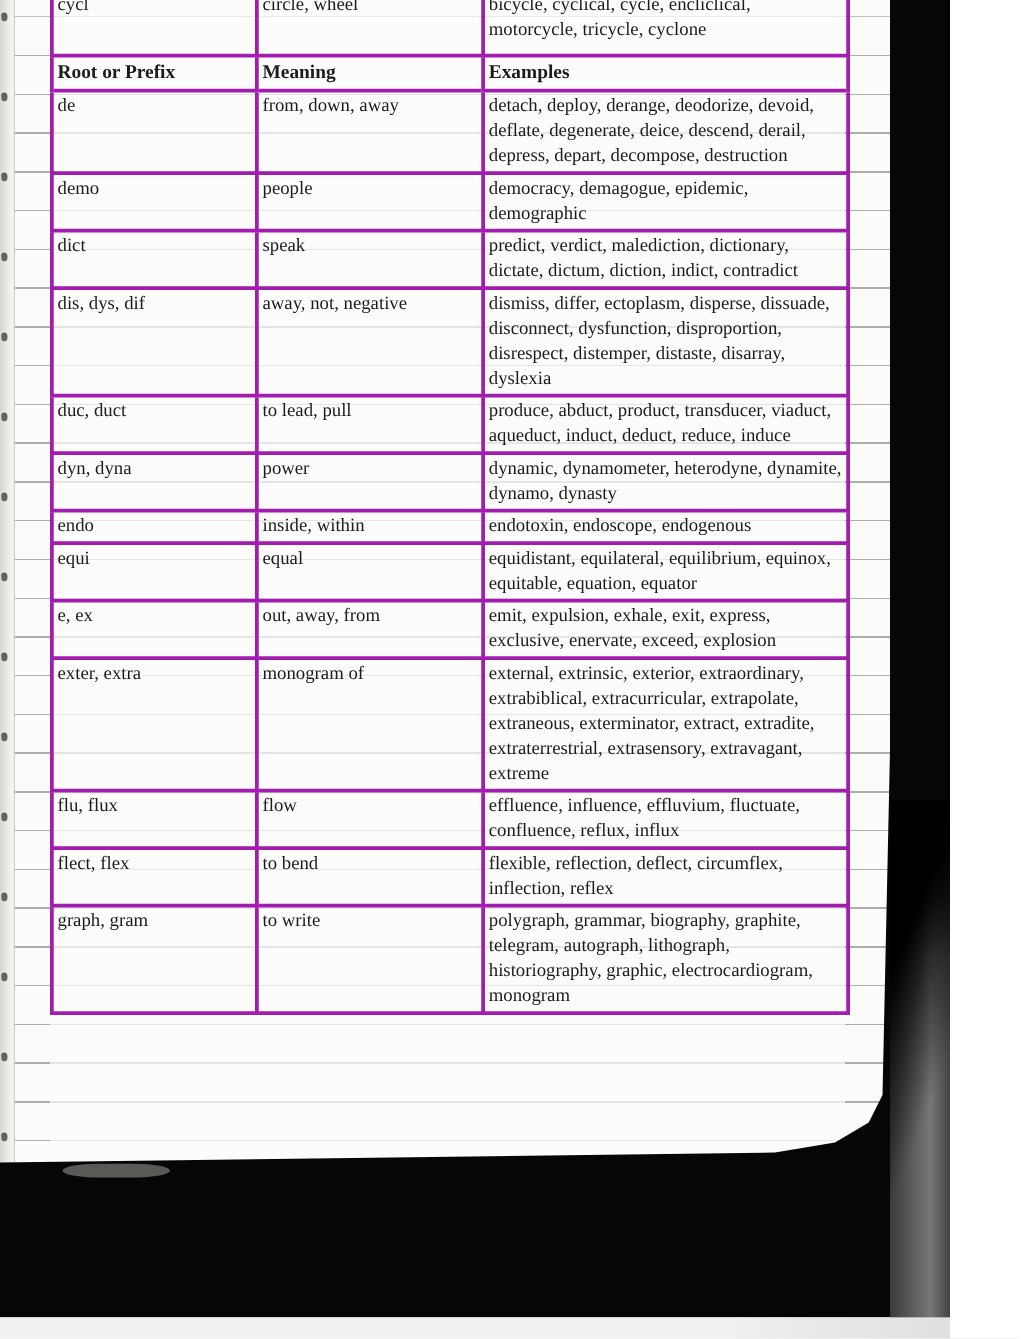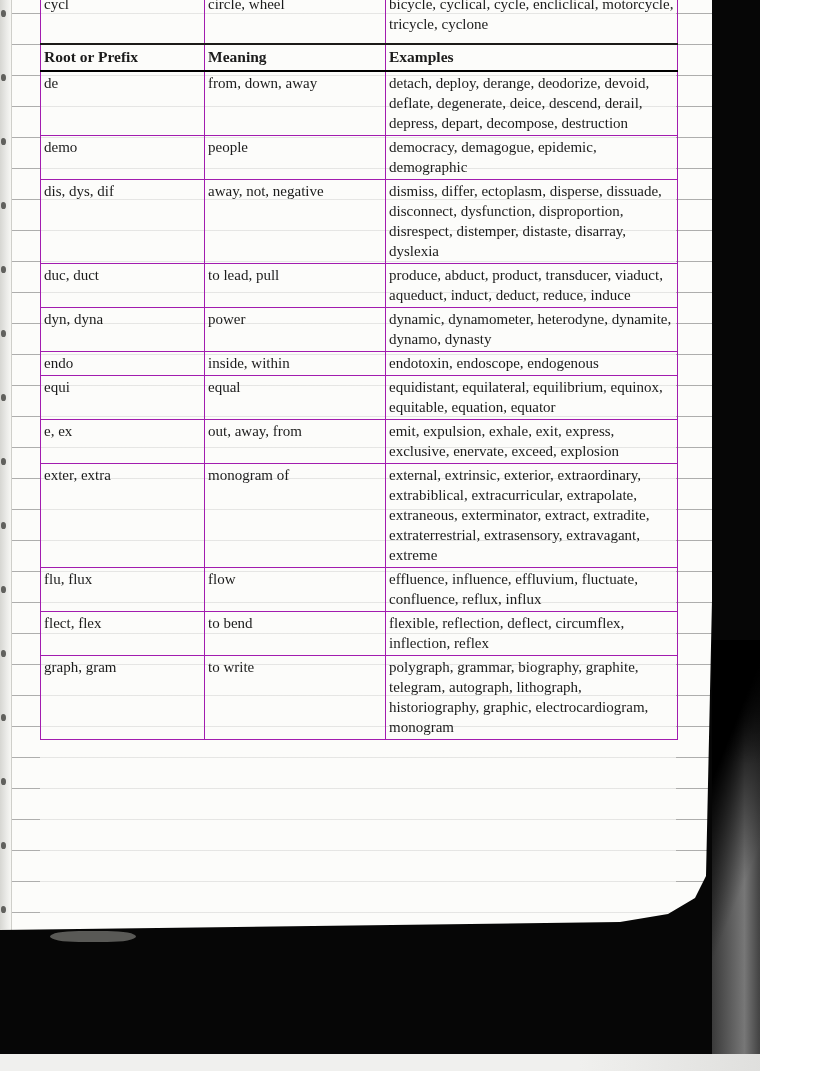--- a/index.html
+++ b/index.html
@@ -33,28 +33,28 @@
     background:#4a4a46;border-radius:45% 55% 50% 50%;opacity:.85;display:block;
   }
   
   table.roots{
     position:absolute;left:40px;top:0;
     width:637px;table-layout:fixed;
     border-collapse:collapse;
     font-size:15px;line-height:20px;
   }
   table.roots td,table.roots th{
-    border:1px solid #a21caf;
+    border:3px solid #a21caf;
     vertical-align:top;
     padding:1px 2px 2px 3px;
     overflow:hidden;
   }
   table.roots th{
     text-align:left;font-weight:bold;font-size:15.5px;
-    border-top:2px solid #1c1a18;border-bottom:2px solid #000000;
+    border-top:2px solid #1c1a18;border-bottom:2px solid #22c55e;
     padding:2px 2px 3px 3px;
   }
   tr.partial td{height:40px;border-top:none;}
   tr.partial .cut{margin-top:-7px;}
   
   .black-shape{
     position:absolute;inset:0;background:#060606;
     clip-path:polygon(
       712px 0, 810px 0, 816px 300px, 828px 360px,
       828px 1054px, 0 1054px, 0 930px,
@@ -135,20 +135,25 @@
   </tr>
 
 
   <tr>
     <td class="c-root">demo</td>
     <td class="c-meaning">people</td>
     <td class="c-examples">democracy, demagogue, epidemic, demographic</td>
   </tr>
 
 
+  <tr>
+    <td class="c-root">dict</td>
+    <td class="c-meaning">speak</td>
+    <td class="c-examples">predict, verdict, malediction, dictionary, dictate, dictum, diction, indict, contradict</td>
+  </tr>
 
   <tr>
     <td class="c-root">dis, dys, dif</td>
     <td class="c-meaning">away, not, negative</td>
     <td class="c-examples">dismiss, differ, ectoplasm, disperse, dissuade, disconnect, dysfunction, disproportion, disrespect, distemper, distaste, disarray, dyslexia</td>
   </tr>
 
   <tr>
     <td class="c-root">duc, duct</td>
     <td class="c-meaning">to lead, pull</td>

